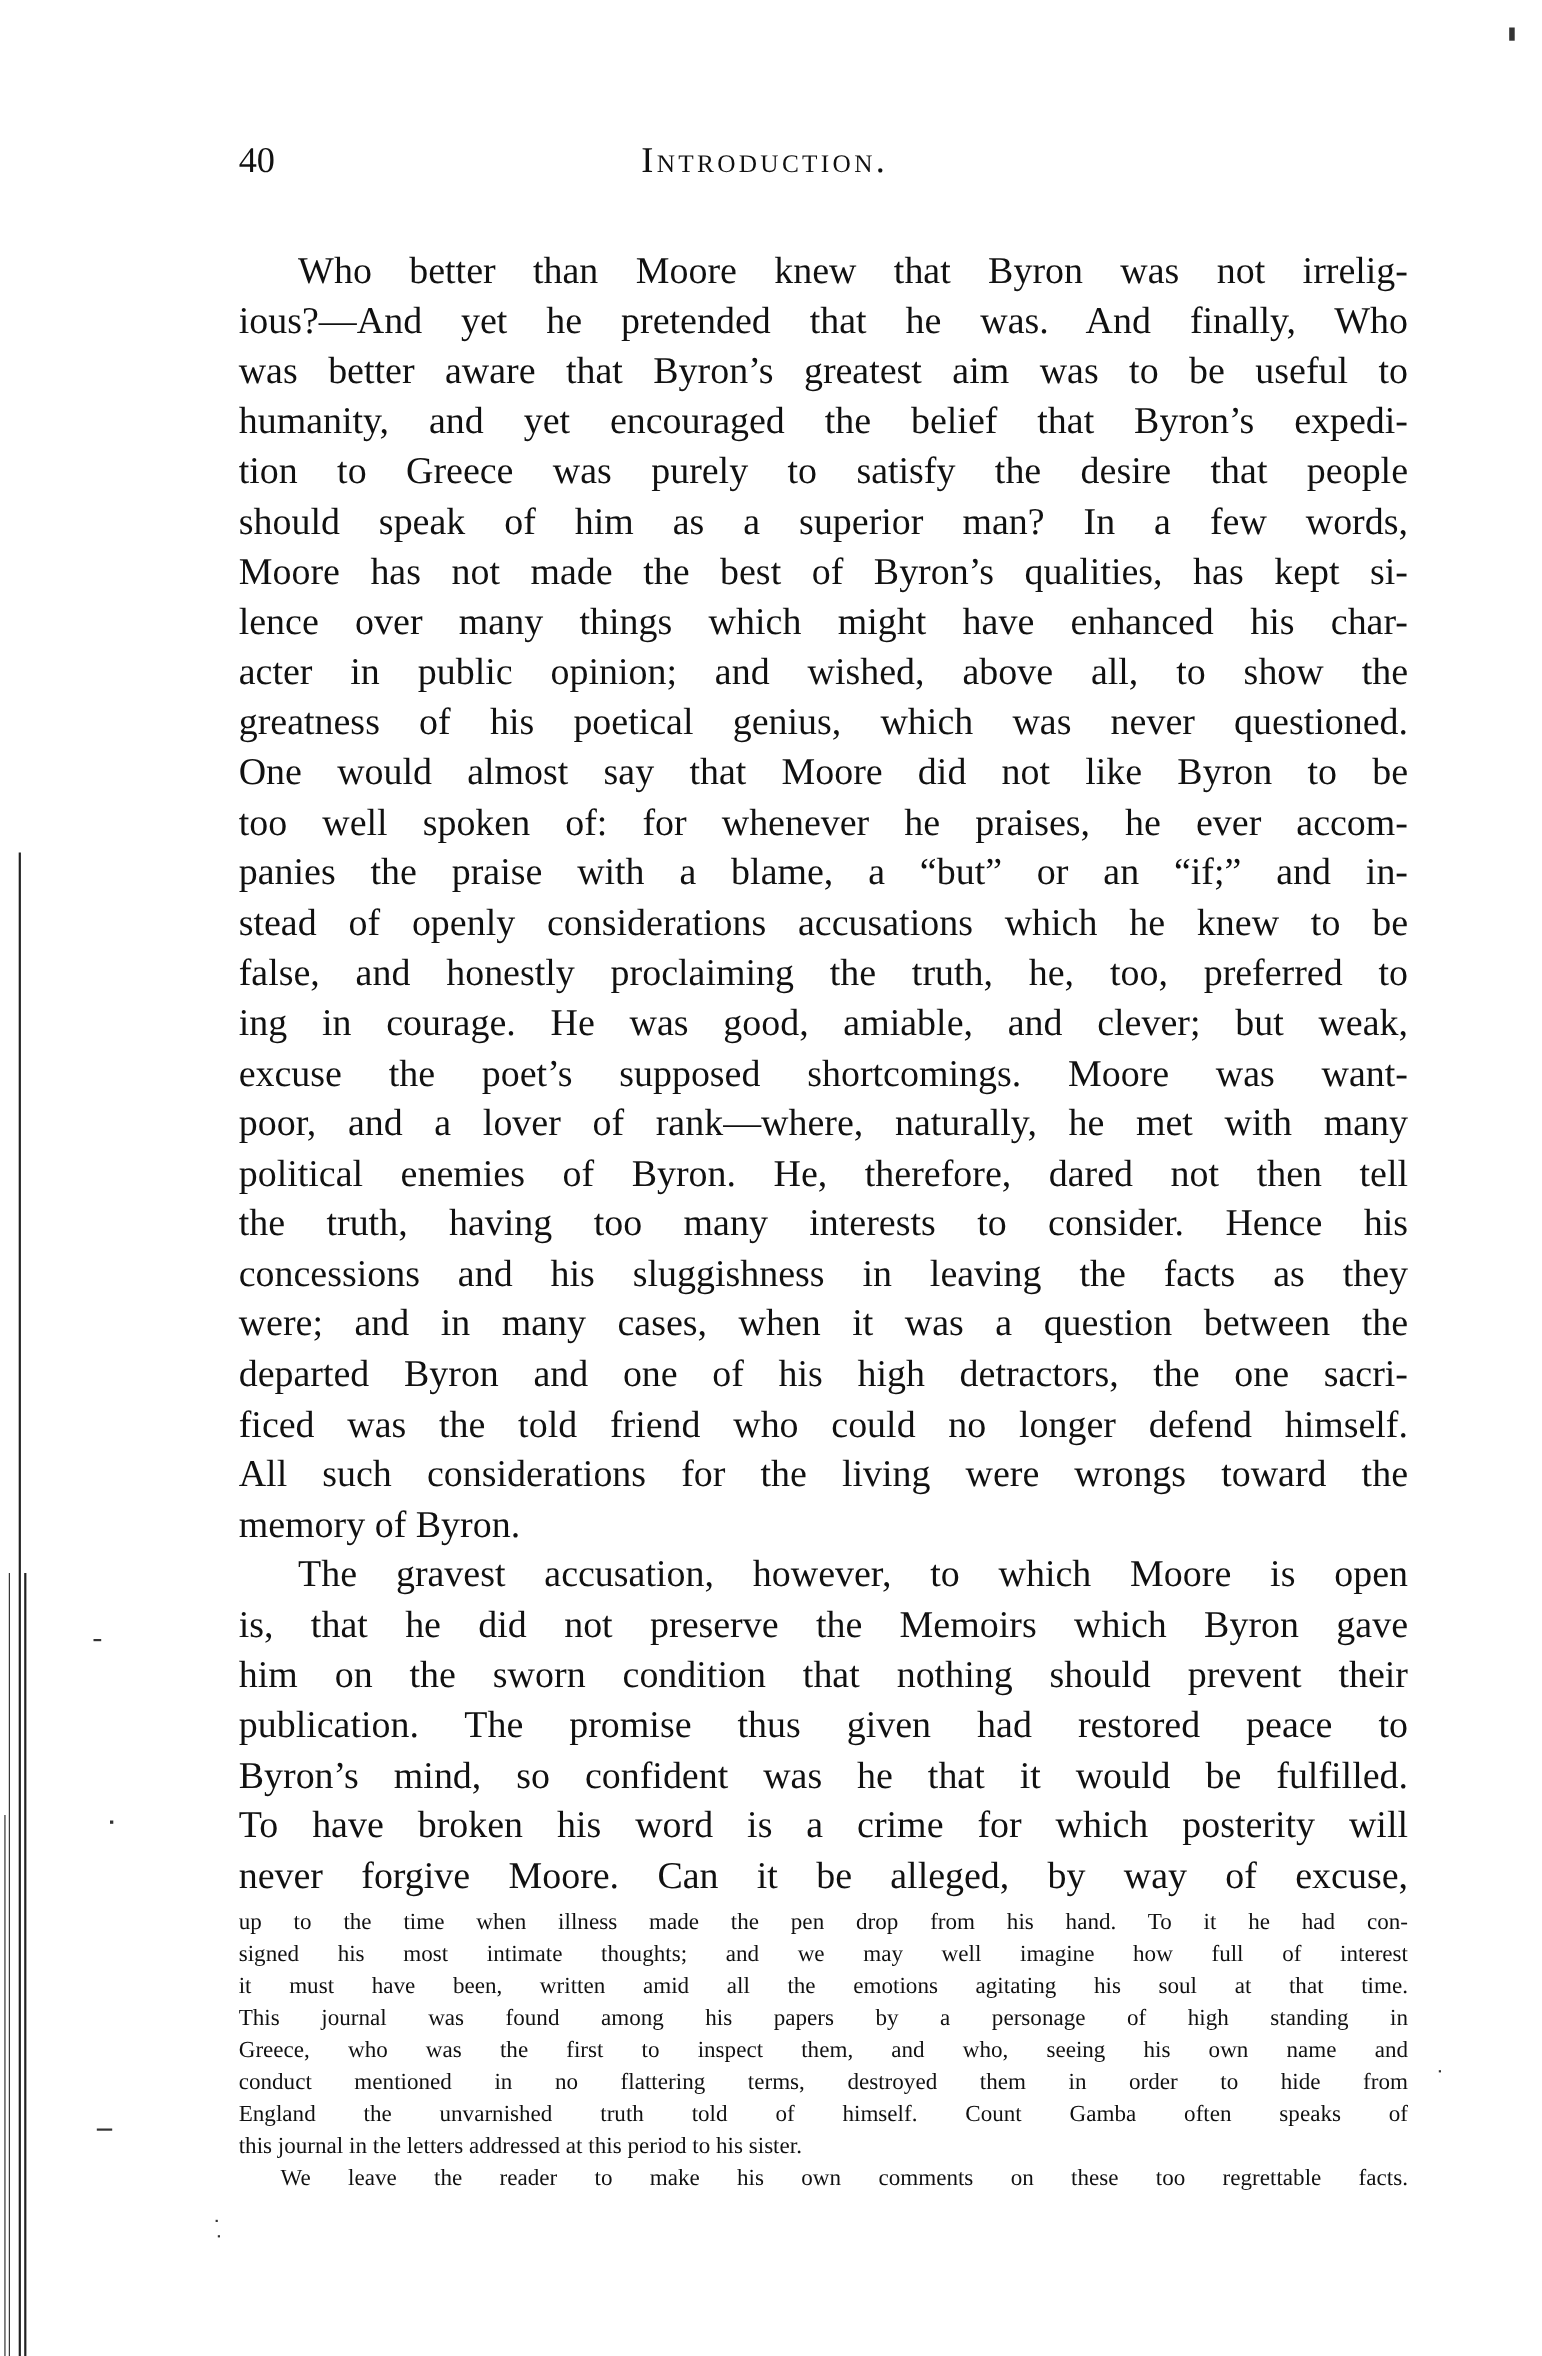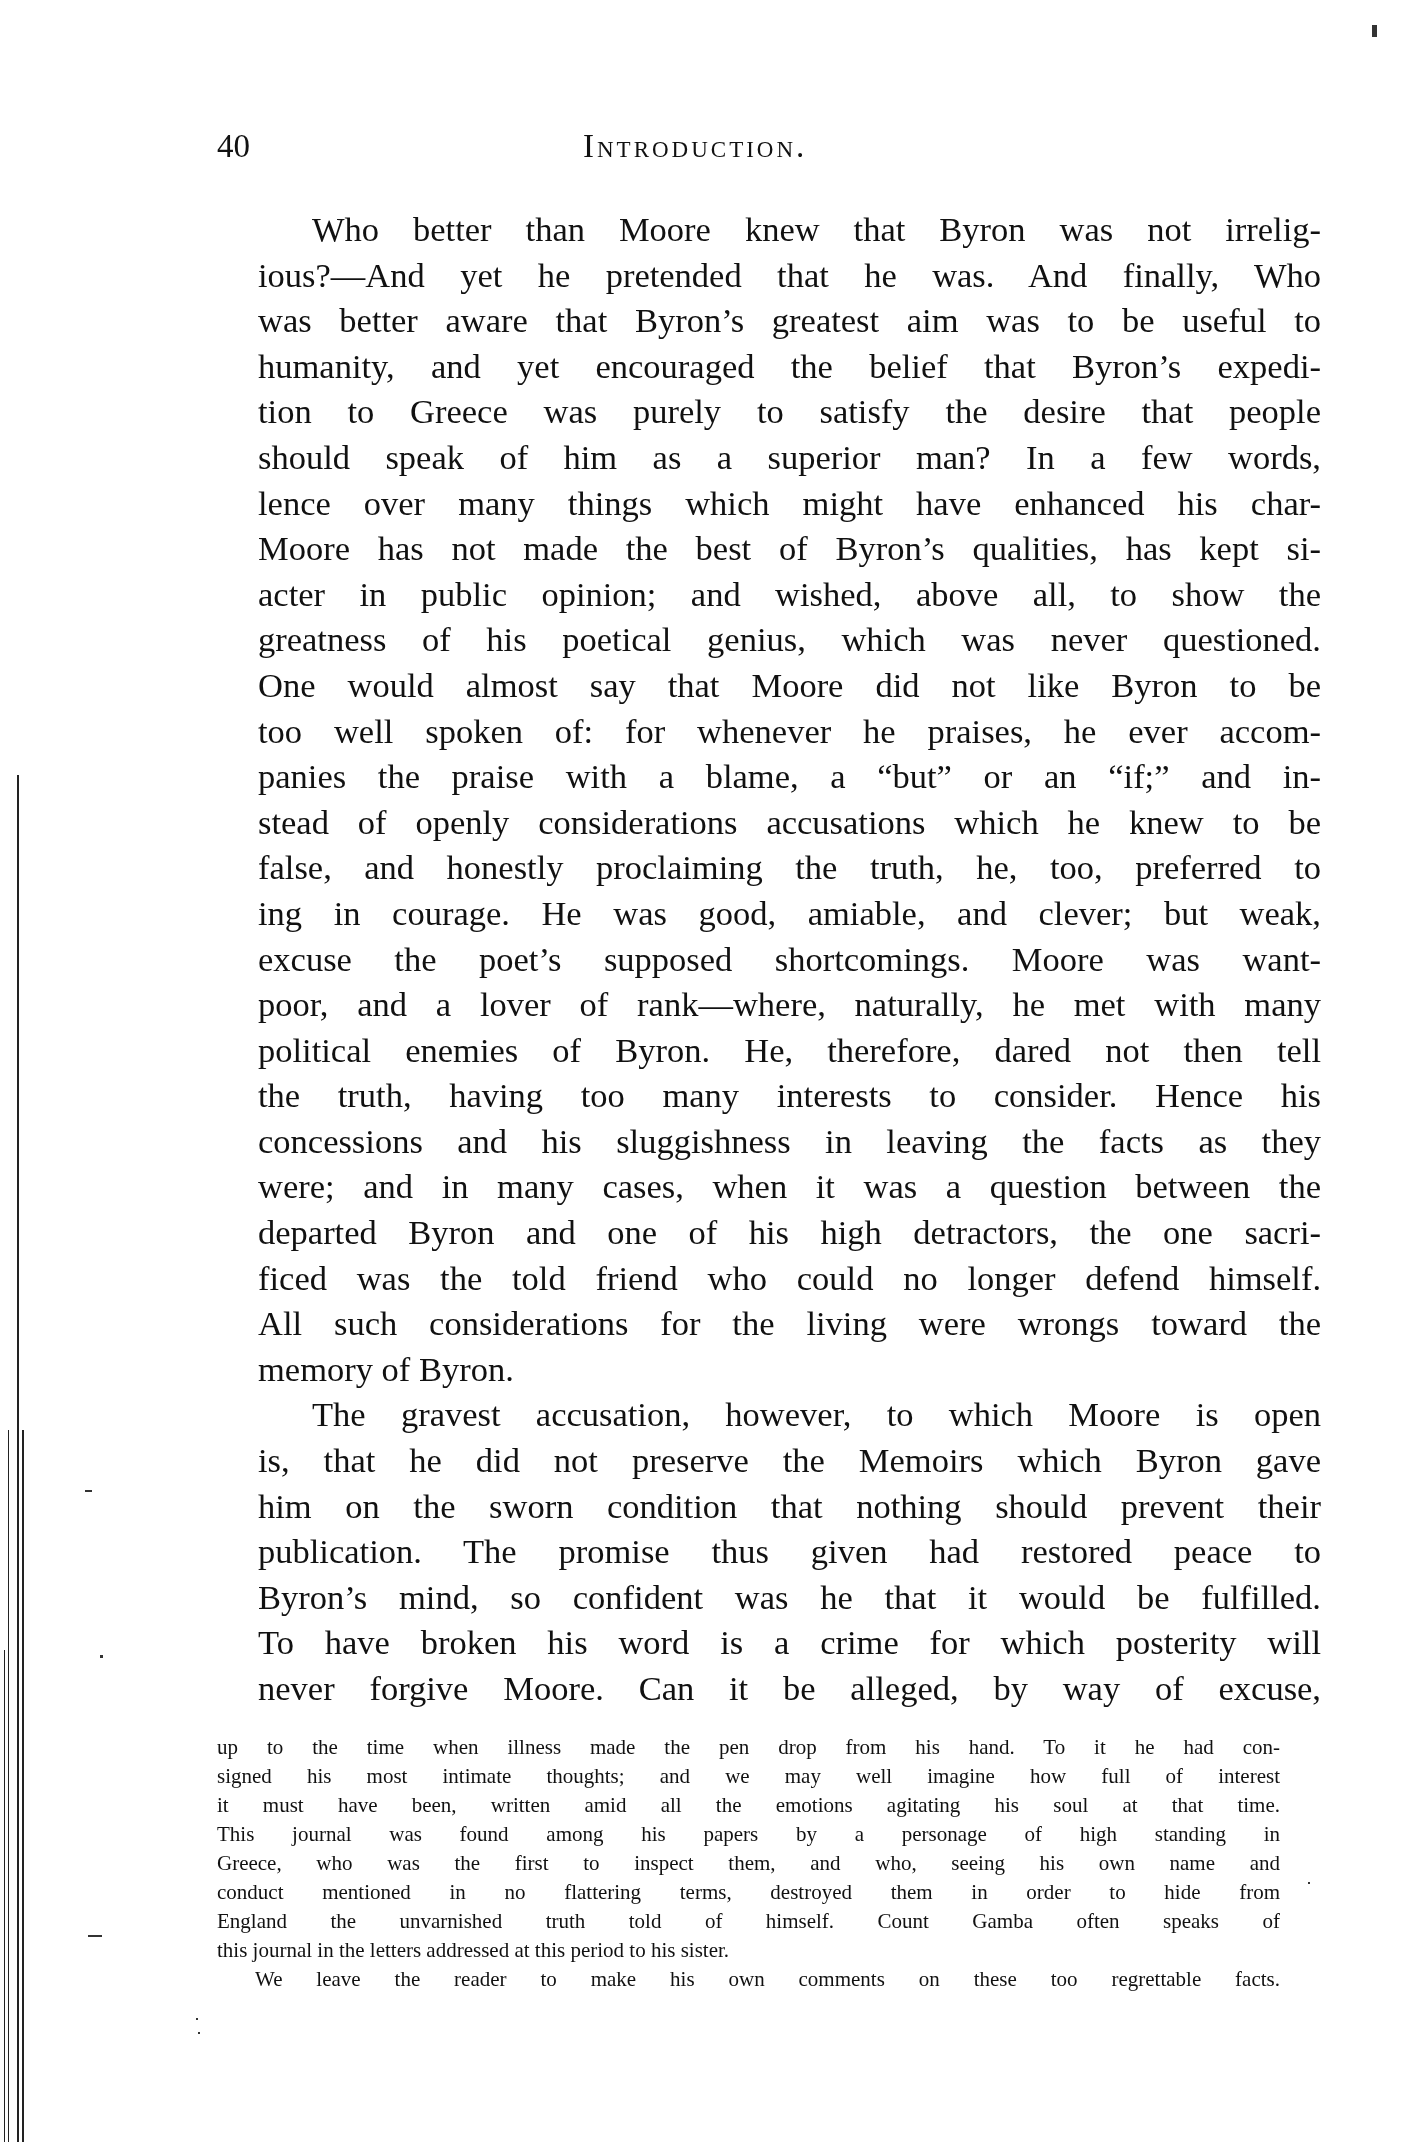--- a/index.html
+++ b/index.html
@@ -40,27 +40,26 @@
       left: 366px;
       top: 0;
       font-size: 33px;
       line-height: 36px;
       font-variant: small-caps;
       letter-spacing: 3px;
     }
     .body-text {
       position: absolute;
       left: 217px;
-      top: 207px;
+      top: 224px;
       width: 1063px;
       font-size: 34.5px;
       line-height: 45.6px;
       text-align: justify;
       hyphens: none;
-      margin-left: 41px;
     }
     .line {
       display: block;
       text-align: justify;
       text-align-last: justify;
       white-space: nowrap;
       height: 45.6px;
     }
     .line.last {
       text-align-last: left;
@@ -121,22 +120,22 @@
   </div>
 
   <div class="body-text">
     <div>
       <span class="line indent">Who better than Moore knew that Byron was not irrelig-</span>
       <span class="line">ious?—And yet he pretended that he was.  And finally, Who</span>
       <span class="line">was better aware that Byron’s greatest aim was to be useful to</span>
       <span class="line">humanity, and yet encouraged the belief that Byron’s expedi-</span>
       <span class="line">tion to Greece was purely to satisfy the desire that people</span>
       <span class="line">should speak of him as a superior man?  In a few words,</span>
+      <span class="line">Moore has not made the best of Byron’s qualities, has kept si-</span>
       <span class="line">lence over many things which might have enhanced his char-</span>
-      <span class="line">Moore has not made the best of Byron’s qualities, has kept si-</span>
       <span class="line">acter in public opinion; and wished, above all, to show the</span>
       <span class="line">greatness of his poetical genius, which was never questioned.</span>
       <span class="line">One would almost say that Moore did not like Byron to be</span>
       <span class="line">too well spoken of: for whenever he praises, he ever accom-</span>
       <span class="line">panies the praise with a blame, a “but” or an “if;” and in-</span>
       <span class="line">stead of openly considerations accusations which he knew to be</span>
       <span class="line">false, and honestly proclaiming the truth, he, too, preferred to</span>
       <span class="line">ing in courage.  He was good, amiable, and clever; but weak,</span>
       <span class="line">excuse the poet’s supposed shortcomings.  Moore was want-</span>
       <span class="line">poor, and a lover of rank—where, naturally, he met with many</span>

